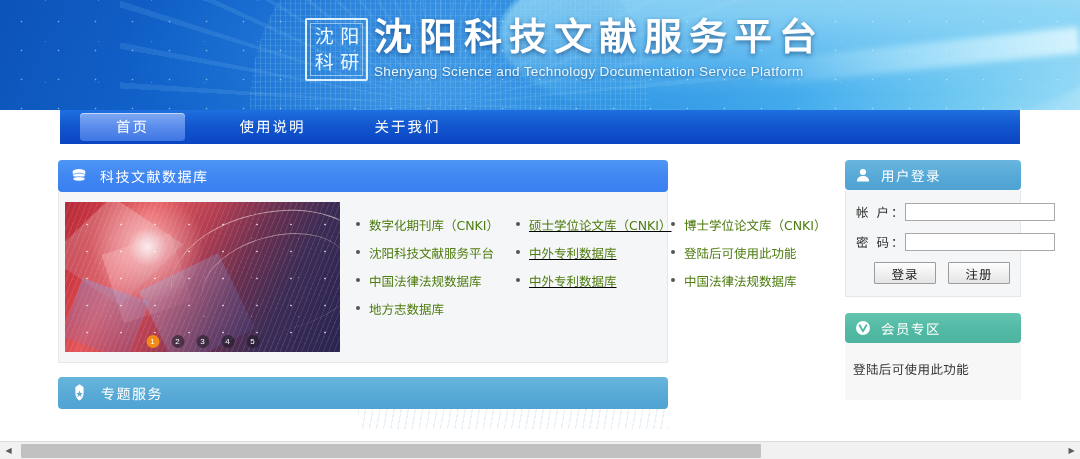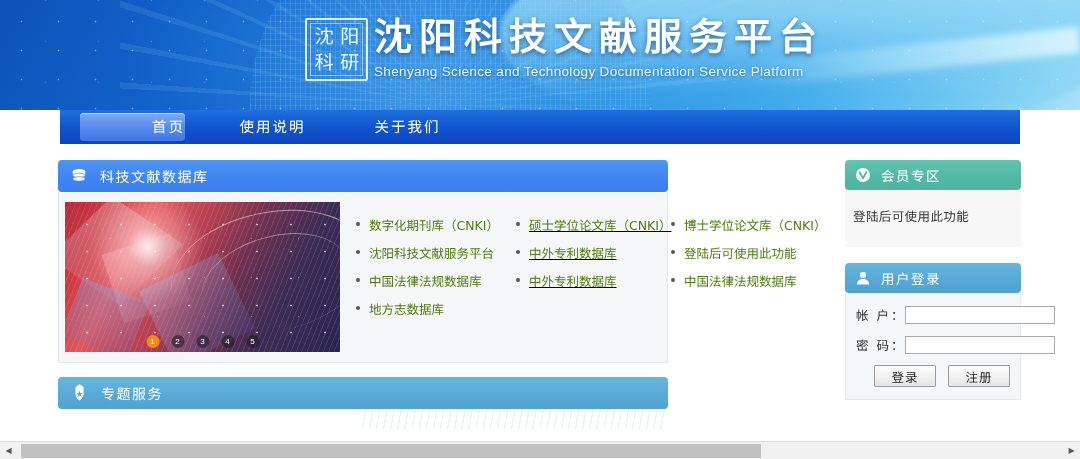--- a/index.html
+++ b/index.html
@@ -145,21 +145,20 @@
     font-family: "DejaVu Sans", "Liberation Sans", sans-serif;
     letter-spacing: 2px;
     text-align: center;
     cursor: pointer;
     white-space: nowrap;
   }
   .nav-item.active {
     background: linear-gradient(180deg, #7ea9f2 0%, #5a8ceb 50%, #3f76e4 100%);
     border-radius: 4px;
     box-shadow: inset 0 1px 0 rgba(255,255,255,.55);
-    text-align: right;
   }
   .nav-item.n0 { left: 20px;  width: 105px; }
   .nav-item.n1 { left: 160px; width: 105px; }
   .nav-item.n2 { left: 295px; width: 105px; }
 
   
   .page-body {
     position: absolute;
     left: 0; top: 144px;
     width: 1080px; height: 297px;
@@ -543,64 +542,64 @@
 
       <div class="panel-body-faded">
         <div class="faded-art"></div>
       </div>
 
     </div>
 
     <div class="col-right">
 
       <div class="rp">
+        <div class="rp-head sky">
+          <span class="rp-icon">
+            <svg width="16" height="16" viewBox="0 0 16 16" aria-hidden="true">
+              <circle cx="8" cy="5" r="3.1" fill="#ffffff"></circle>
+              <path d="M1.9 14.6 C1.9 10.9 4.6 9.1 8 9.1 C11.4 9.1 14.1 10.9 14.1 14.6 Z" fill="#ffffff"></path>
+            </svg>
+          </span>
+          <span>用户登录</span>
+        </div>
+        <div class="rp-body">
+
+          <div class="form-row">
+            <span class="form-label">帐  户：</span>
+            <input class="form-input" type="text" value="" placeholder="" style="">
+          </div>
+
+          <div class="form-row">
+            <span class="form-label">密  码：</span>
+            <input class="form-input" type="password" value="" placeholder="" style="">
+          </div>
+
+          <div class="btn-row">
+            <button class="form-btn">登录</button>
+            <button class="form-btn">注册</button>
+          </div>
+
+        </div>
+      </div>
+
+      <div class="rp">
         <div class="rp-head teal">
           <span class="rp-icon">
             <svg width="16" height="16" viewBox="0 0 16 16" aria-hidden="true">
               <circle cx="8" cy="8" r="7" fill="#ffffff"></circle>
               <path d="M4.6 5.2 L8 11.2 L11.4 5.2" fill="none" stroke="#52b9a4" stroke-width="1.8" stroke-linecap="round" stroke-linejoin="round"></path>
             </svg>
           </span>
           <span>会员专区</span>
         </div>
         <div class="rp-body member">
           <div class="member-note">登陆后可使用此功能</div>
         </div>
       </div>
 
-      <div class="rp">
-        <div class="rp-head sky">
-          <span class="rp-icon">
-            <svg width="16" height="16" viewBox="0 0 16 16" aria-hidden="true">
-              <circle cx="8" cy="5" r="3.1" fill="#ffffff"></circle>
-              <path d="M1.9 14.6 C1.9 10.9 4.6 9.1 8 9.1 C11.4 9.1 14.1 10.9 14.1 14.6 Z" fill="#ffffff"></path>
-            </svg>
-          </span>
-          <span>用户登录</span>
-        </div>
-        <div class="rp-body">
-
-          <div class="form-row">
-            <span class="form-label">帐  户：</span>
-            <input class="form-input" type="text" value="" placeholder="" style="">
-          </div>
-
-          <div class="form-row">
-            <span class="form-label">密  码：</span>
-            <input class="form-input" type="password" value="" placeholder="" style="">
-          </div>
-
-          <div class="btn-row">
-            <button class="form-btn">登录</button>
-            <button class="form-btn">注册</button>
-          </div>
-
-        </div>
-      </div>
-
     </div>
   </div>
 
   <div class="hscroll">
     <div class="hs-arrow">◀</div>
     <div class="hs-track">
       <div class="hs-thumb"></div>
     </div>
     <div class="hs-arrow">▶</div>
   </div>

